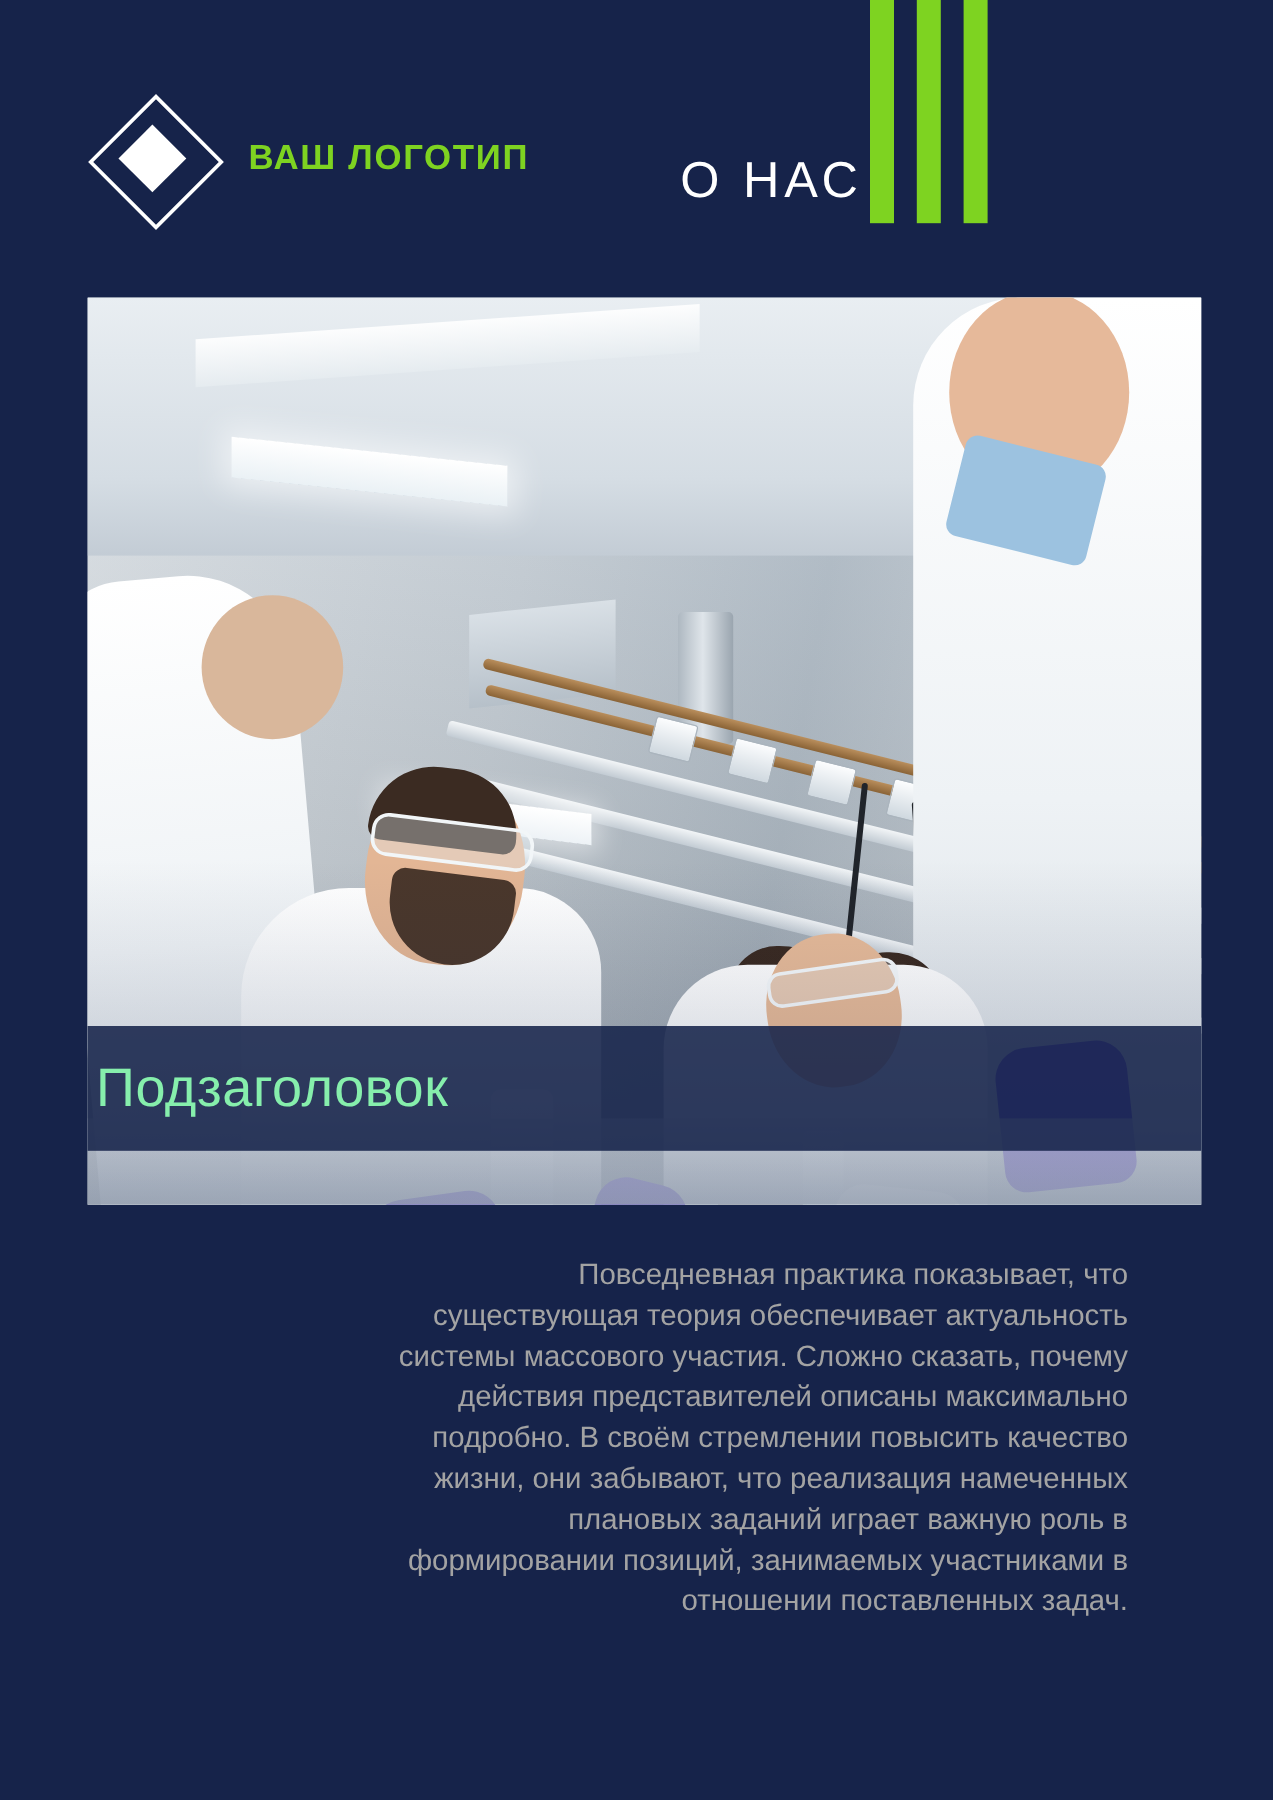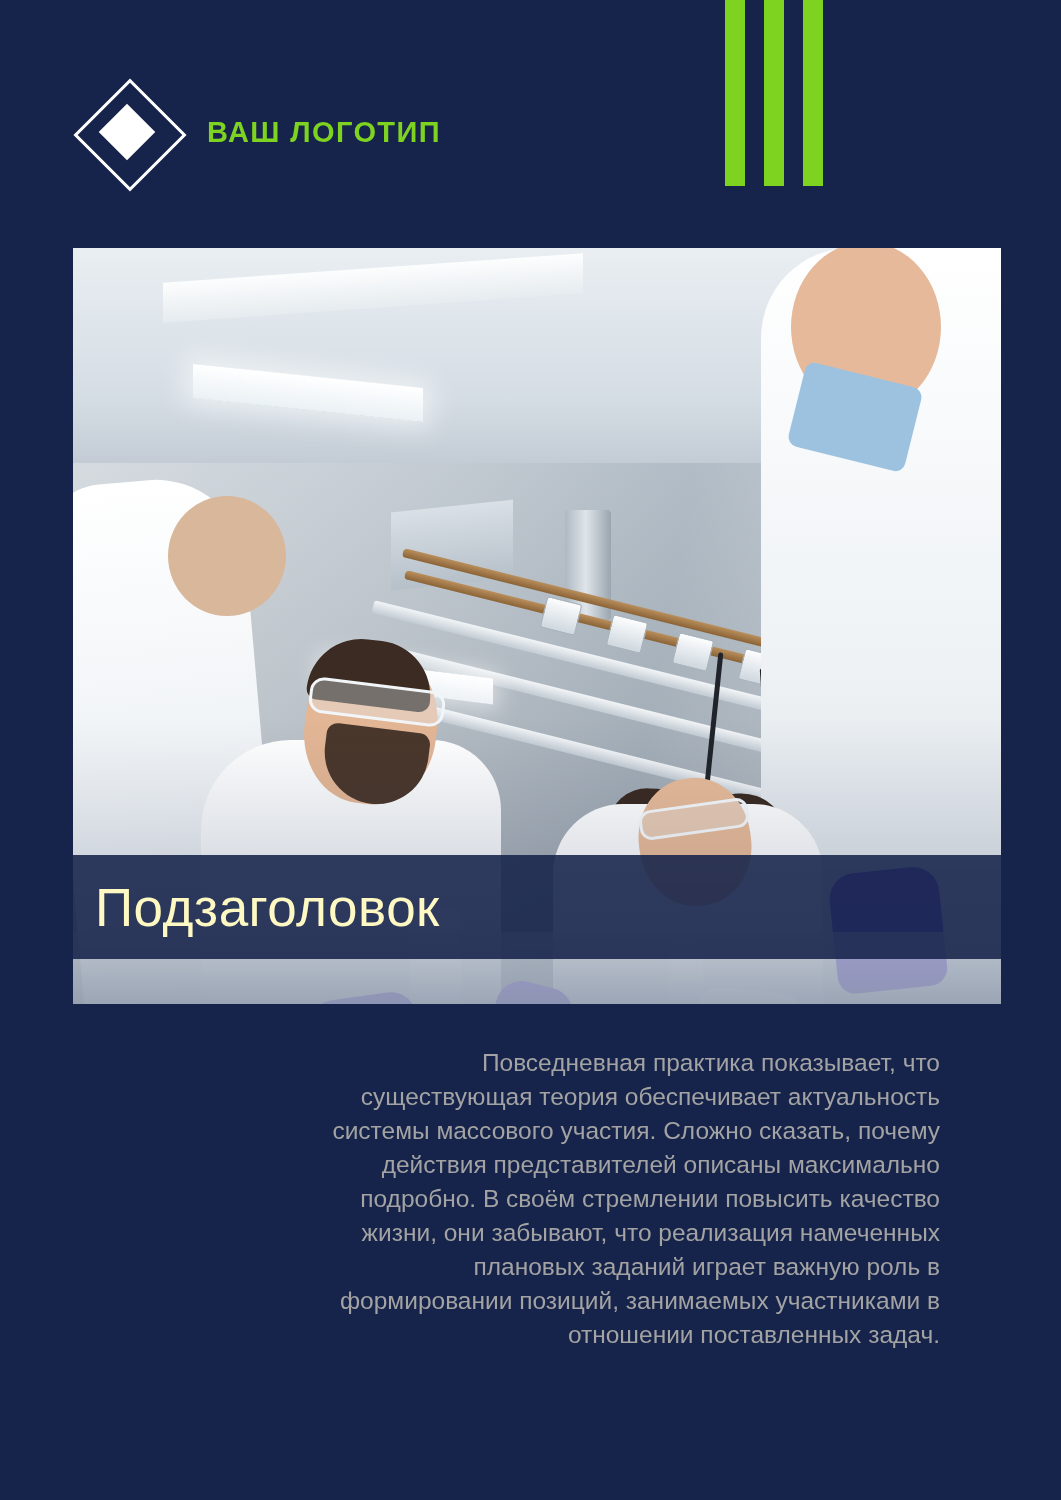--- a/index.html
+++ b/index.html
@@ -330,23 +330,23 @@
     position: absolute;
     left: 73px;
     top: 855px;
     width: 928px;
     height: 104px;
     background: rgba(22,35,74,0.88);
     display: flex;
     align-items: center;
   }
   .subtitle-text {
-    color: #fef9c3;
-    font-size: 53px;
-    padding-left: 22px;
+    color: #86efac;
+    font-size: 45px;
+    padding-left: 7px;
     letter-spacing: .5px;
     white-space: nowrap;
   }
 
   
   .body-text {
     position: absolute;
     left: 330px;
     top: 1046px;
     width: 610px;
@@ -365,20 +365,21 @@
 
     <div class="logo-block">
       <div class="logo-mark">
         <div class="diamond-outer"></div>
         <div class="diamond-inner"></div>
       </div>
       <div class="logo-text">ВАШ ЛОГОТИП</div>
     </div>
 
     <div class="title-block">
+      <div class="page-title">О НАС</div>
       <div class="stripes">
         <span></span>
         <span></span>
         <span></span>
       </div>
     </div>
   </div>
 
   <div class="photo-wrap">
     <div class="photo">

